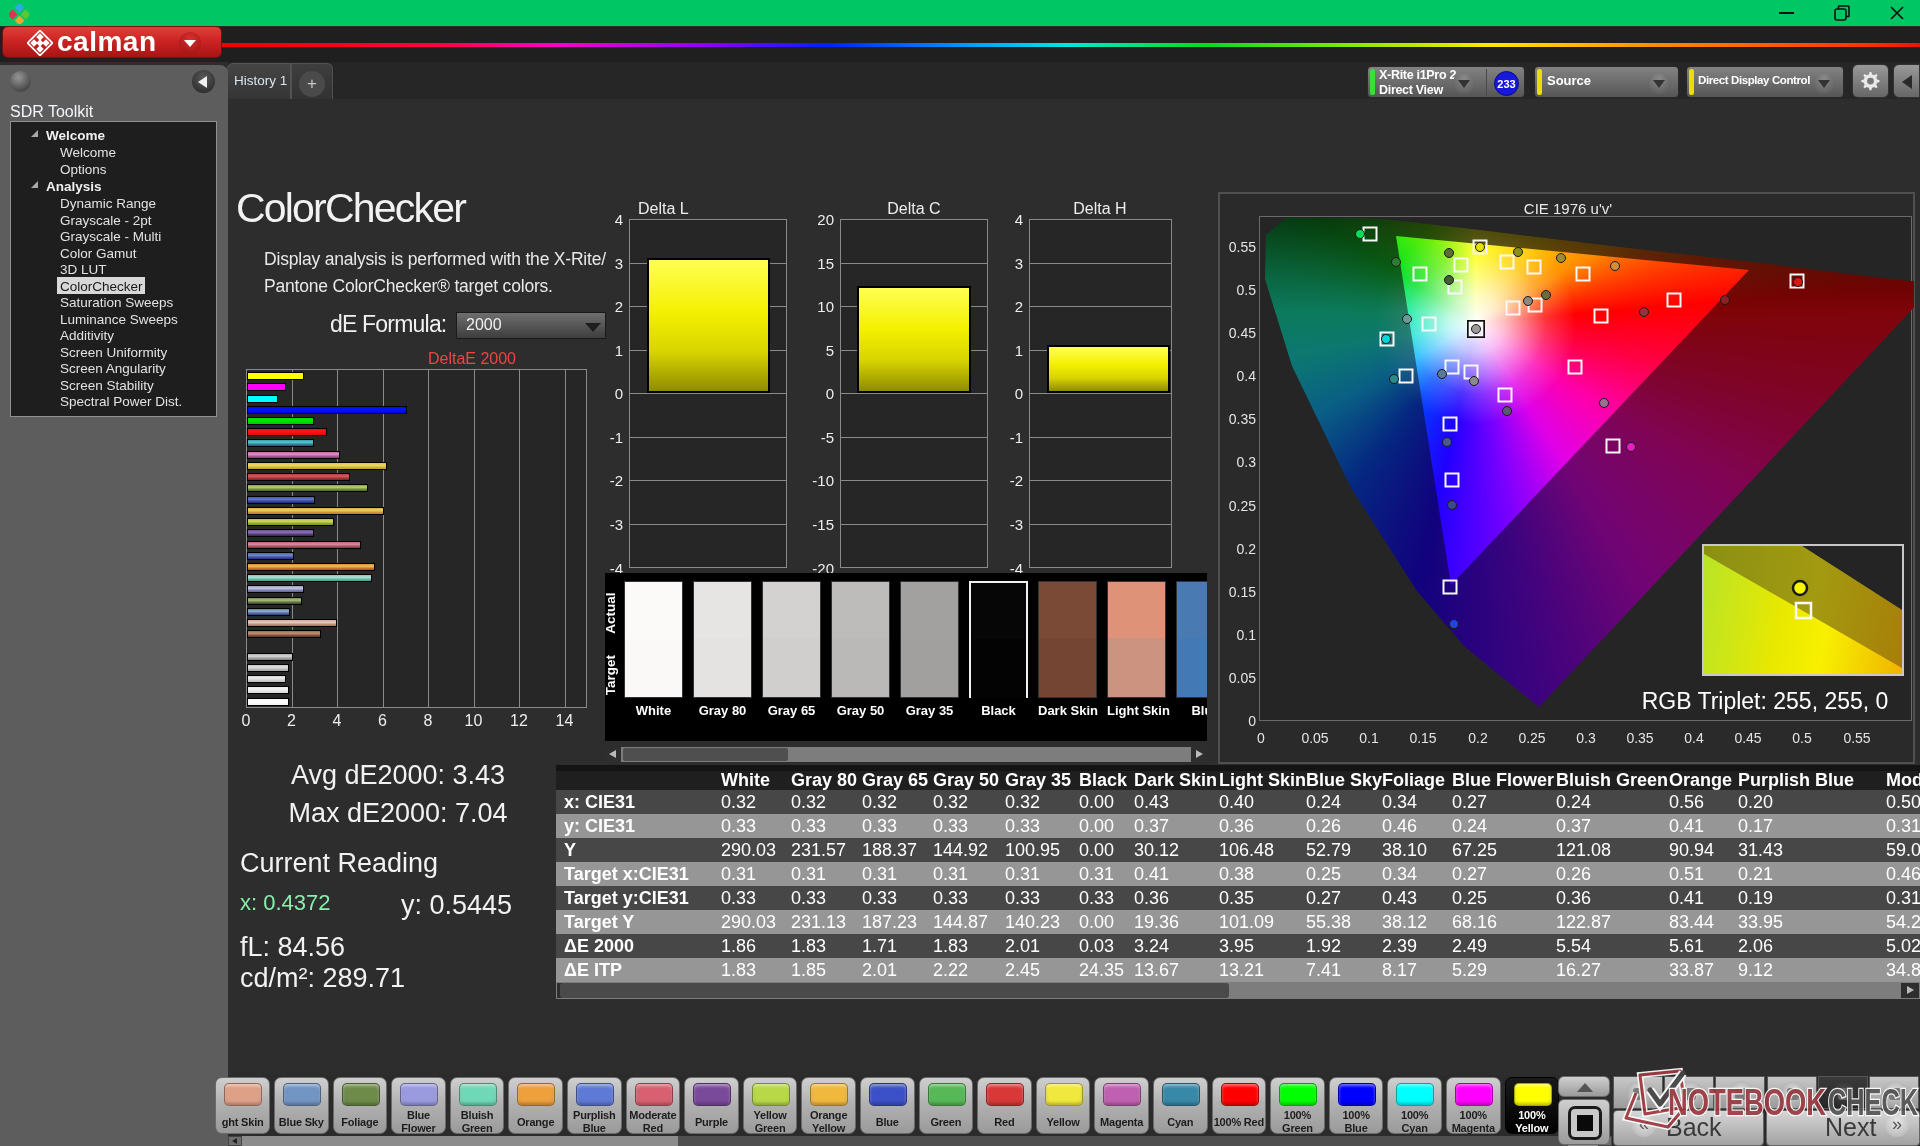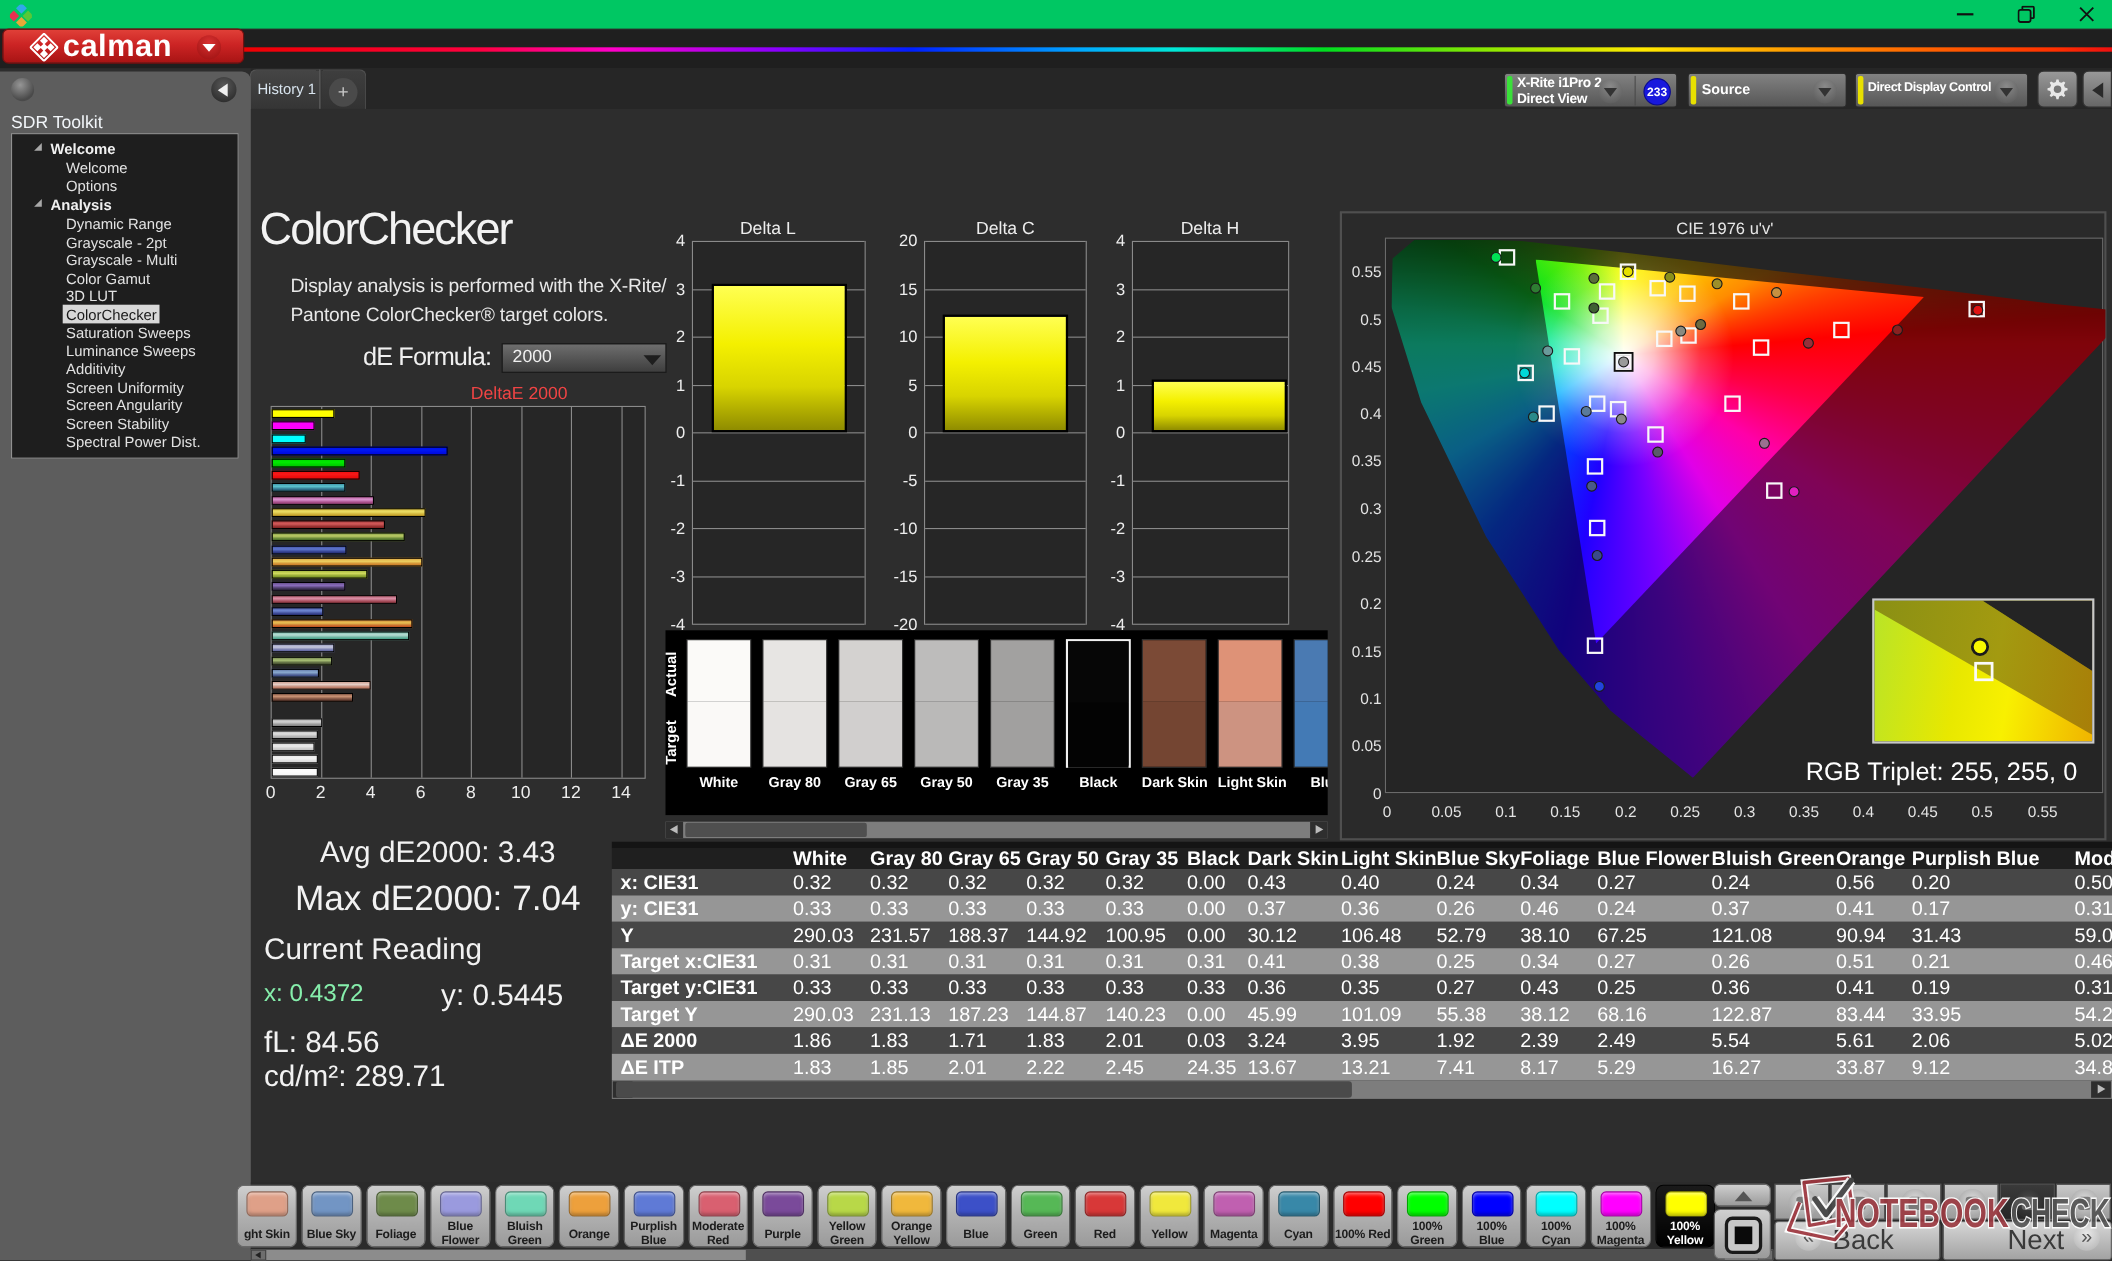--- a/index.html
+++ b/index.html
@@ -186,21 +186,21 @@
 </div>
 <div class="xlab" style="left:226.0px;top:712px">0</div>
 <div class="xlab" style="left:271.5px;top:712px">2</div>
 <div class="xlab" style="left:317.0px;top:712px">4</div>
 <div class="xlab" style="left:362.5px;top:712px">6</div>
 <div class="xlab" style="left:408.0px;top:712px">8</div>
 <div class="xlab" style="left:453.5px;top:712px">10</div>
 <div class="xlab" style="left:499.0px;top:712px">12</div>
 <div class="xlab" style="left:544.5px;top:712px">14</div>
 
-<div class="abs" style="left:638px;top:200px;width:120px;text-align:center;font-size:16px;color:#ededed">Delta L</div>
+<div class="abs" style="left:638px;top:200px;width:120px;text-align:left;font-size:16px;color:#ededed">Delta L</div>
 <div class="plot" style="left:629px;top:219px;width:158px;height:349px;border-left:1px solid #8a8a8a;border-right:1px solid #8a8a8a">
 <div class="gh" style="top:0.0px;background:#8a8a8a"></div>
 <div class="gh" style="top:43.6px;background:#8a8a8a"></div>
 <div class="gh" style="top:87.1px;background:#8a8a8a"></div>
 <div class="gh" style="top:130.7px;background:#8a8a8a"></div>
 <div class="gh" style="top:174.2px;background:#8a8a8a"></div>
 <div class="gh" style="top:217.8px;background:#8a8a8a"></div>
 <div class="gh" style="top:261.4px;background:#8a8a8a"></div>
 <div class="gh" style="top:304.9px;background:#8a8a8a"></div>
 <div class="gh" style="top:347.5px;background:#8a8a8a"></div>
@@ -313,21 +313,21 @@
 <div class="abs" style="left:0;top:0;width:16px;height:15px;background:#2e2e2e">
       <div class="abs" style="left:4px;top:3px;width:0;height:0;border-top:4.5px solid transparent;border-bottom:4.5px solid transparent;border-right:7px solid #bbb"></div>
     </div>
 <div class="abs" style="left:586px;top:0;width:16px;height:15px;background:#2e2e2e">
       <div class="abs" style="left:5px;top:3px;width:0;height:0;border-top:4.5px solid transparent;border-bottom:4.5px solid transparent;border-left:7px solid #bbb"></div>
     </div>
 <div class="abs" style="left:18px;top:1px;width:165px;height:13px;background:#4f4f4f;border-radius:2px"></div>
 </div>
 
 <div class="abs" style="left:238px;top:760px;width:320px;text-align:center;font-size:27px;color:#f2f2f2">Avg dE2000: 3.43</div>
-<div class="abs" style="left:238px;top:798px;width:320px;text-align:center;font-size:32px;color:#f2f2f2">Max dE2000: 7.04</div>
+<div class="abs" style="left:238px;top:798px;width:320px;text-align:center;font-size:27px;color:#f2f2f2">Max dE2000: 7.04</div>
 <div class="abs" style="left:240px;top:848px;font-size:27px;color:#f2f2f2">Current Reading</div>
 <div class="abs" style="left:240px;top:890px;font-size:22px;color:#86efac">x: 0.4372</div>
 <div class="abs" style="left:401px;top:890px;font-size:27px;color:#f2f2f2">y: 0.5445</div>
 <div class="abs" style="left:240px;top:932px;font-size:27px;color:#f2f2f2">fL: 84.56</div>
 <div class="abs" style="left:240px;top:963px;font-size:27px;color:#f2f2f2">cd/m²: 289.71</div>
 
 <div class="abs" style="left:1218px;top:192px;width:697px;height:572px;background:#2a2a2a;border:2px solid #4f4f4f">
 <div class="abs" style="left:248px;top:6px;width:200px;text-align:center;font-size:15px;color:#e8e8e8">CIE 1976 u'v'</div>
 <div class="abs" style="left:39px;top:22px;width:653px;height:505px;border:1px solid #6a6a6a;background:#252525"></div>
 <div class="abs" style="left:41px;top:24px;width:653px;height:503px;background:linear-gradient(180deg,rgba(0,0,0,.5) 0px,rgba(0,0,0,.25) 45px,rgba(0,0,0,0) 95px),radial-gradient(circle 100px at 215px 106px,rgba(255,255,255,1) 0%,rgba(255,255,255,.75) 28%,rgba(255,255,255,.2) 70%,rgba(255,255,255,0) 100%),conic-gradient(from 0deg at 215px 105px,#ffff00 0deg,#ffc400 39deg,#ff8c00 60deg,#ff4000 73deg,#ff0000 85deg,#ff0048 103deg,#ff00a8 123deg,#e000e8 148deg,#7a00ff 170deg,#2000ff 192deg,#0048ff 217deg,#00b0ff 240deg,#00e0d0 260deg,#00e890 282deg,#00e020 303deg,#70f000 334deg,#ffff00 360deg);clip-path:path('M278 489 L231 451 L203 428 L156 373 L90 270 L31 148 L4 61 L5 17 L25 0 L54 0 L86 0 L122 1 L166 6 L219 12 L284 20 L359 29 L437 38 L508 46 L563 53 L603 58 L650 63 L675 66 Z');filter:brightness(0.55) saturate(0.88)"></div>
@@ -524,21 +524,21 @@
 <div class="cell" style="left:1182px;top:123px">0.19</div>
 <div class="cell" style="left:1330px;top:123px">0.31</div>
 <div class="abs" style="left:0;top:145px;width:1364px;height:24px;background:#969696"></div>
 <div class="cell" style="left:8px;top:147px;font-weight:bold">Target Y</div>
 <div class="cell" style="left:165px;top:147px">290.03</div>
 <div class="cell" style="left:235px;top:147px">231.13</div>
 <div class="cell" style="left:306px;top:147px">187.23</div>
 <div class="cell" style="left:377px;top:147px">144.87</div>
 <div class="cell" style="left:449px;top:147px">140.23</div>
 <div class="cell" style="left:523px;top:147px">0.00</div>
-<div class="cell" style="left:578px;top:147px">45.99</div>
+<div class="cell" style="left:578px;top:147px">19.36</div>
 <div class="cell" style="left:663px;top:147px">101.09</div>
 <div class="cell" style="left:750px;top:147px">55.38</div>
 <div class="cell" style="left:826px;top:147px">38.12</div>
 <div class="cell" style="left:896px;top:147px">68.16</div>
 <div class="cell" style="left:1000px;top:147px">122.87</div>
 <div class="cell" style="left:1113px;top:147px">83.44</div>
 <div class="cell" style="left:1182px;top:147px">33.95</div>
 <div class="cell" style="left:1330px;top:147px">54.28</div>
 <div class="abs" style="left:0;top:169px;width:1364px;height:24px;background:#474747"></div>
 <div class="cell" style="left:8px;top:171px;font-weight:bold">ΔE 2000</div>

